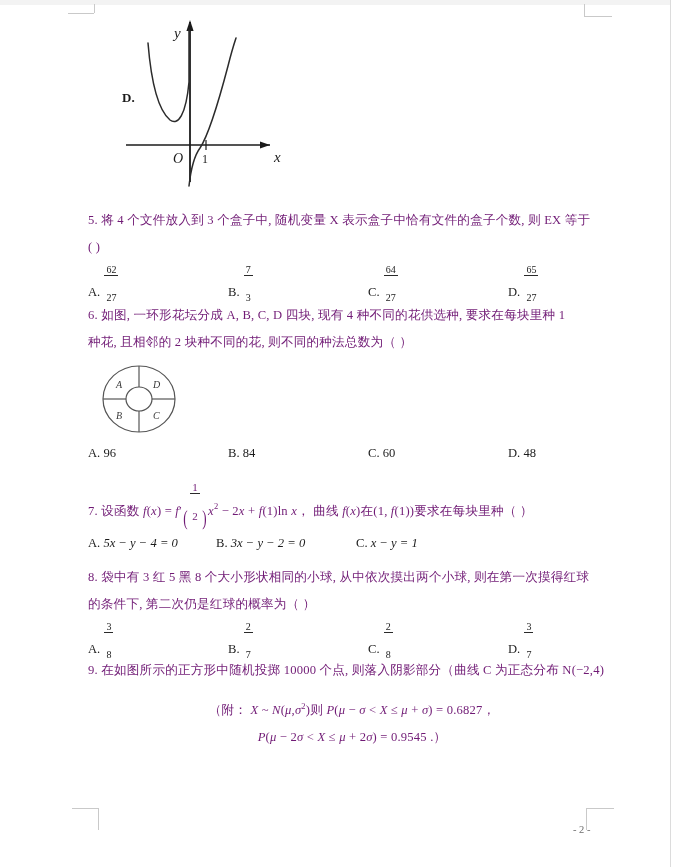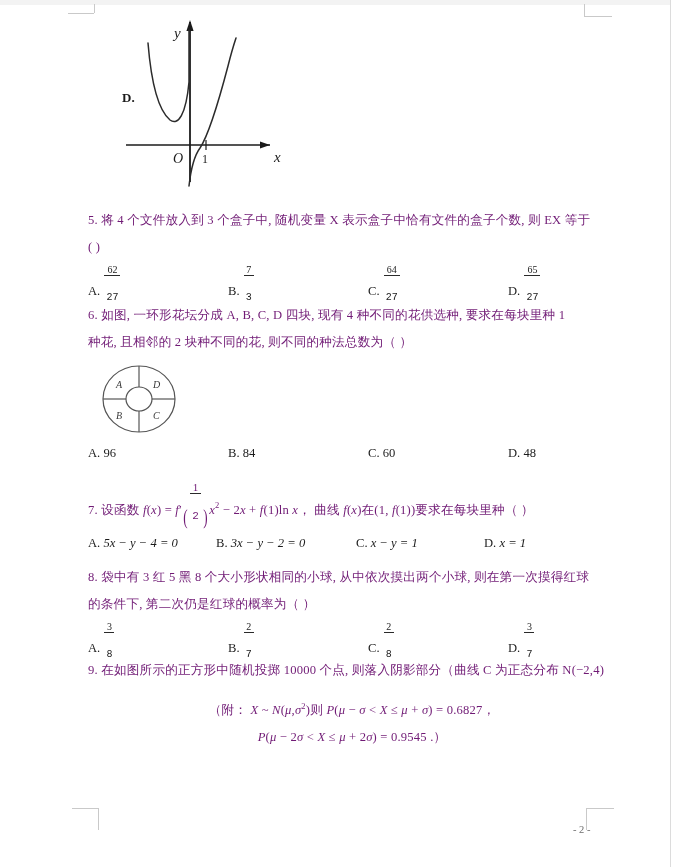--- a/index.html
+++ b/index.html
@@ -76,21 +76,21 @@
   
   .frac {
     display: inline-block;
     vertical-align: -0.52em;
     text-align: center;
     font-size: 10px;
     line-height: 1.12;
     margin: 0 1px;
   }
   .frac .nu { display: block; padding: 0 2px; }
-  .frac .de { display: block; padding: 16px 2px; border-top: 1px solid #2a2a2a; font-family: Liberation Mono, monospace; }
+  .frac .de { display: block; padding: 16px 2px; border-top: 1px solid #2a2a2a; }
 
   
   .bigparen {
     display: inline-block;
     vertical-align: -0.5em;
     font-size: 21px;
     line-height: 1;
     font-family: "Liberation Serif", serif;
     transform: scaleX(0.62);
     transform-origin: center;
@@ -284,24 +284,20 @@
         <span class="sym">5x − y − 4 = 0</span>
       </div>
       <div class="opt">
         <span class="lab">B.</span>
         <span class="sym">3x − y − 2 = 0</span>
       </div>
       <div class="opt">
         <span class="lab">C.</span>
         <span class="sym">x − y = 1</span>
       </div>
-      <div class="opt">
-        <span class="lab">D.</span>
-        <span class="sym">x = 1</span>
-      </div>
     </div>
   </div>
 
   <div class="block" style="left:88px; top:564px; width:505px;">
     <div class="qline">
       <span>8.</span><span class="ind">&nbsp;</span>
       <span>袋中有 3 红 5 黑 8 个大小形状相同的小球, 从中依次摸出两个小球, 则在第一次摸得红球</span>
     </div>
     <div class="qline">的条件下, 第二次仍是红球的概率为（      ）</div>
     <div class="opts" style="margin-top:3px;">

